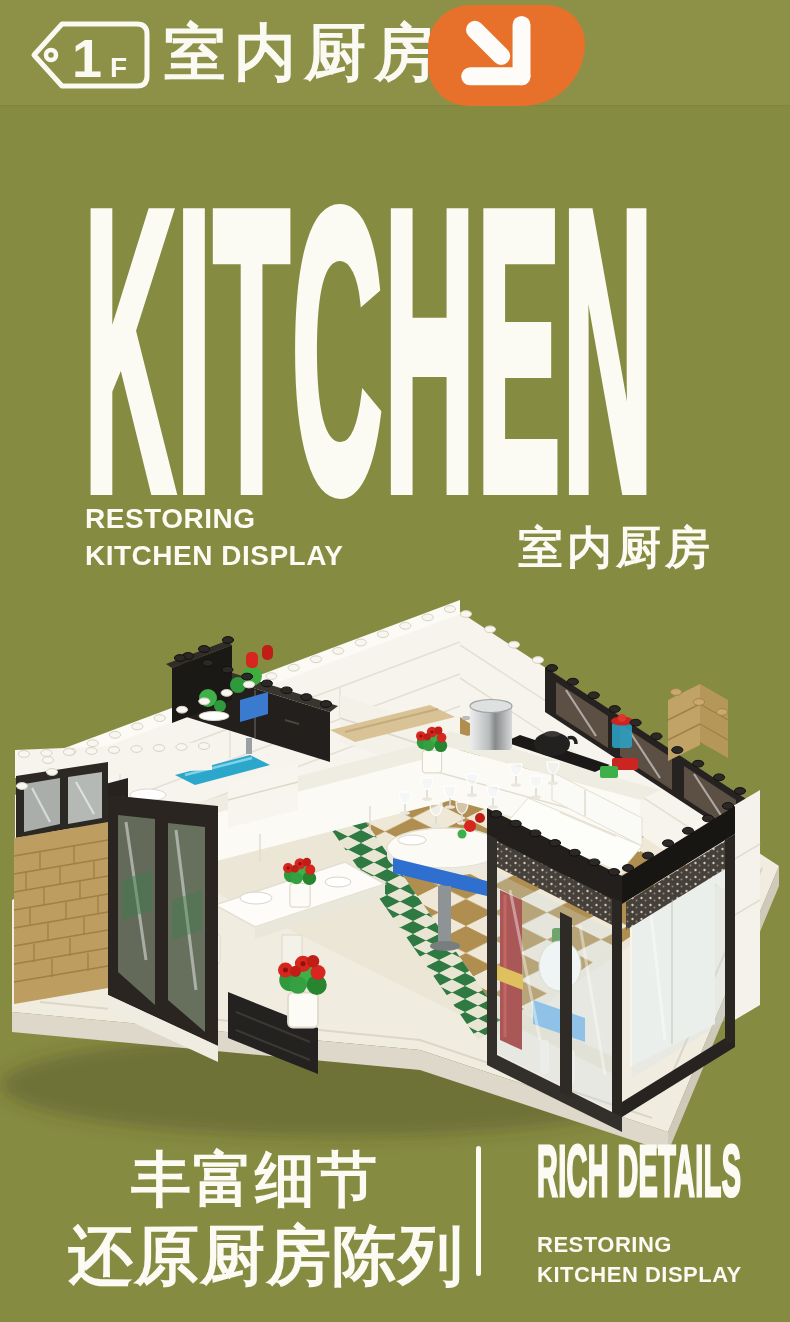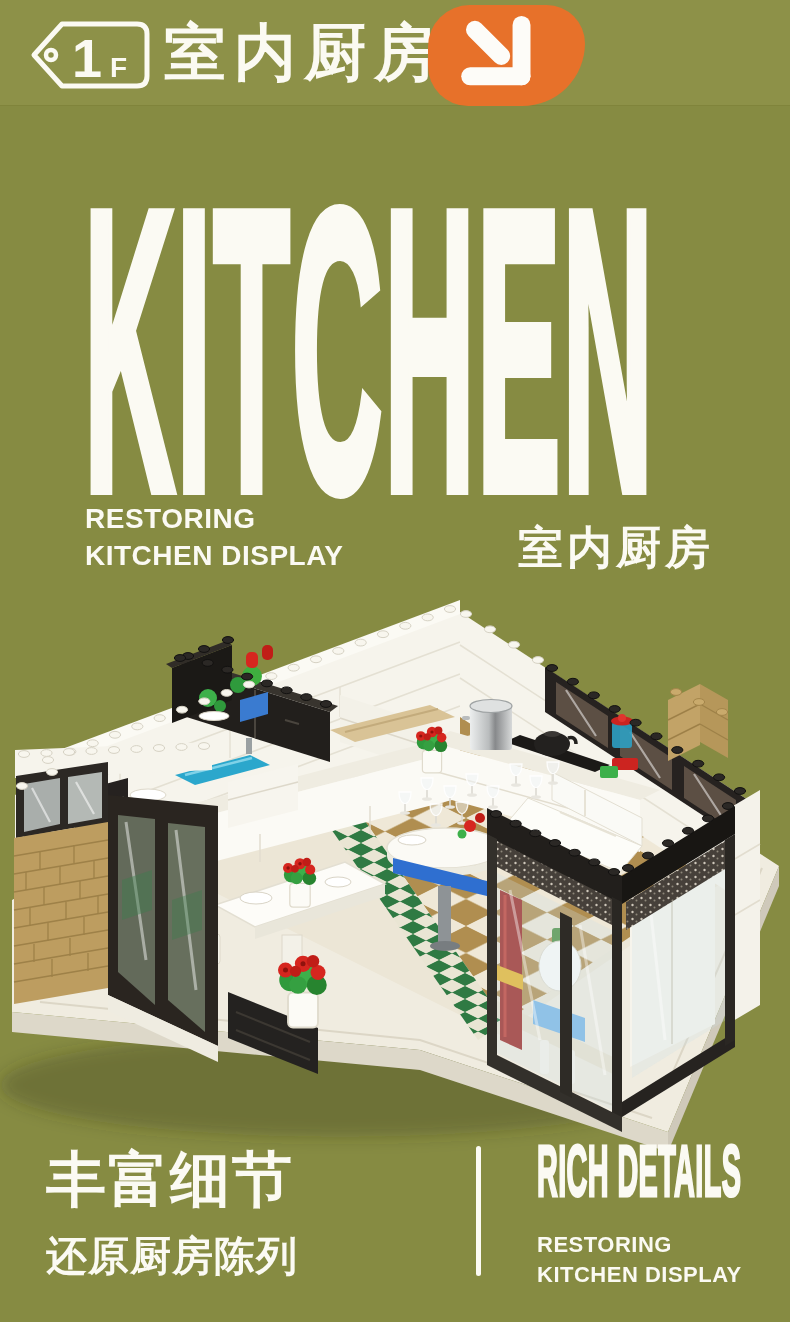--- a/index.html
+++ b/index.html
@@ -35,23 +35,23 @@
     position:absolute;left:85px;top:500px;
     font-size:28px;font-weight:bold;letter-spacing:.5px;line-height:37px;color:#fbfaf3;
   }
   .sub-zh{
     position:absolute;left:518px;top:518px;
     font-size:45px;font-weight:bold;letter-spacing:4px;color:#fbfaf3;
   }
   
   .model-svg{position:absolute;left:0;top:0;width:790px;height:1322px;pointer-events:none;}
   
-  .footer-zh{position:absolute;left:46px;top:1142px;line-height:76px;font-weight:bold;color:#fbfaf3;}
+  .footer-zh{position:absolute;left:46px;top:1142px;line-height:76px;font-weight:bold;color:#fbfaf3;text-align:center;}
   .footer-zh .l1{font-size:60px;letter-spacing:2px;}
-  .footer-zh .l2{font-size:41px;letter-spacing:1px;}
+  .footer-zh .l2{font-size:65px;letter-spacing:1px;margin-left:22px;}
   .footer-divider{position:absolute;left:476px;top:1146px;width:5px;height:130px;background:#fbfaf3;border-radius:3px;}
   .footer-en-title{
     position:absolute;left:537px;top:1136px;white-space:nowrap;
     font-size:36px;font-weight:bold;letter-spacing:.5px;line-height:1;
     color:#fbfaf3;-webkit-text-stroke:1.5px #fbfaf3;
     transform:scale(0.80,2.0);transform-origin:0 0;
   }
   .footer-en-sub{
     position:absolute;left:537px;top:1230px;
     font-size:22px;font-weight:bold;letter-spacing:.5px;line-height:30px;color:#fbfaf3;

